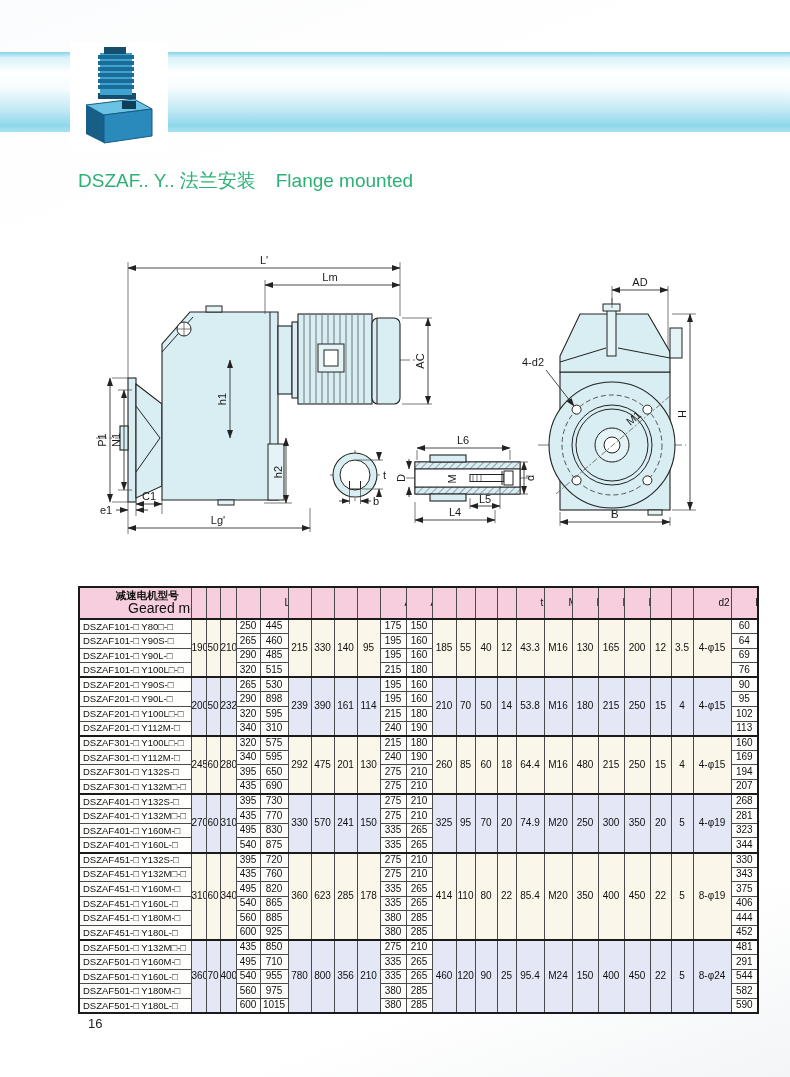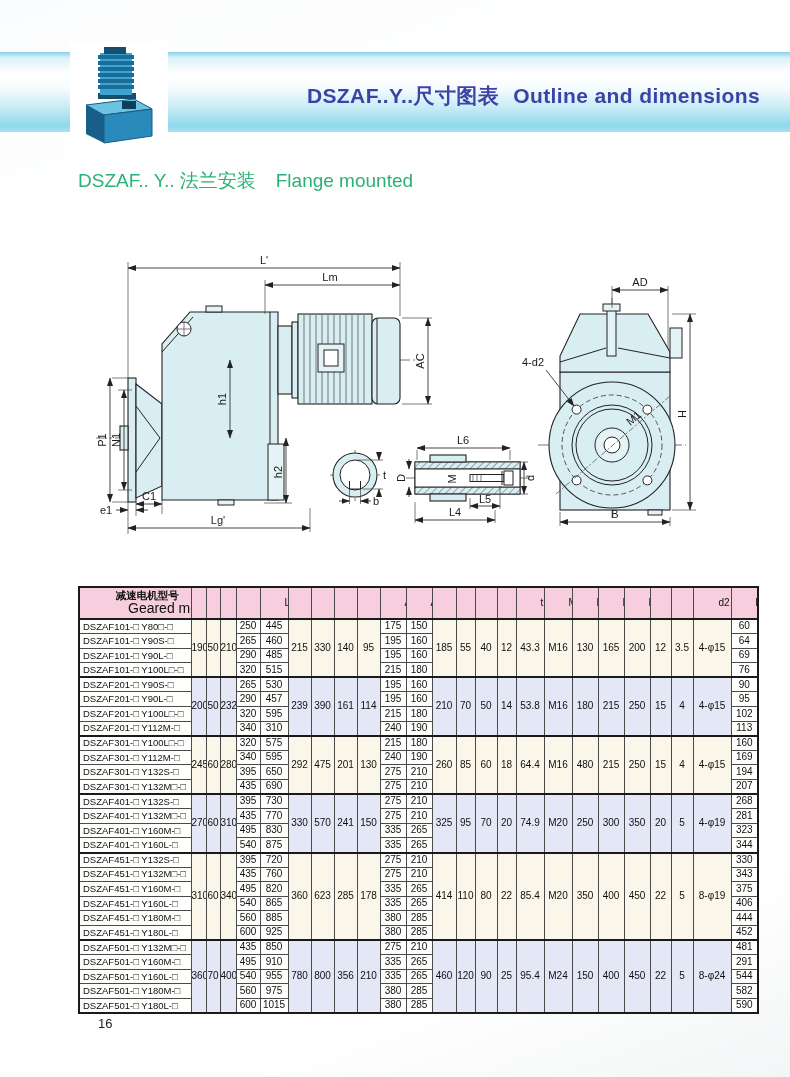--- a/index.html
+++ b/index.html
@@ -52,31 +52,28 @@
   .dim-table thead th.model-h{font-size:10.5px;}
   .mh-zh{font-weight:bold;}
   .mh-en{font-size:14px;margin-left:24px;}
   .dim-table tbody tr{height:14.6px;}
   tr.gcream td{background:#fbf6ea;}
   tr.glav td{background:#e3e7f6;}
   .dim-table td.c-row{background:#fefefc;}
   .dim-table td.c-model{background:#fefefc;text-align:left;padding-left:3px;font-size:9.5px;}
   tr.gstart td{border-top:2px solid #1a1a1a;}
   
-  .pagenum{position:absolute;left:98px;top:1016px;font-size:13px;color:#222;}
+  .pagenum{position:absolute;left:88px;top:1016px;font-size:13px;color:#222;}
 </style>
 </head>
 <body>
 
 <div class="page">
 
   <div class="band"></div>
-  <div class="band-title">
-    <span class="zh">DSZAF..Y..尺寸图表</span><span class="en">Outline and dimensions</span>
-  </div>
 
   <div class="product">
     <svg width="86" height="100" viewBox="0 0 86 100">
       <polygon points="10,58 58,52 76,62 28,68" fill="#6cc2e2" stroke="#155d85" stroke-width="1"></polygon>
       <polygon points="10,58 28,68 28,96 10,87" fill="#175e88"></polygon>
       <polygon points="28,68 76,62 76,89 28,96" fill="#2a8abc" stroke="#155d85" stroke-width="1"></polygon>
       <rect x="22" y="46" width="38" height="6" fill="#14506e"></rect>
       <rect x="24" y="6" width="32" height="42" fill="#3fa3cf"></rect>
       <rect x="22" y="8" width="36" height="4" fill="#1a6d99"></rect>
       <rect x="22" y="14" width="36" height="4" fill="#1a6d99"></rect>
@@ -424,21 +421,21 @@
           <td rowspan="4">215</td>
           <td rowspan="4">250</td>
           <td rowspan="4">15</td>
           <td rowspan="4">4</td>
           <td rowspan="4">4-φ15</td>
           <td class="c-row">90</td>
         </tr>
         <tr class="glav">
           <td class="c-model">DSZAF201-□ Y90L-□</td>
           <td class="c-row">290</td>
-          <td class="c-row">457</td>
+          <td class="c-row">898</td>
           <td class="c-row">195</td>
           <td class="c-row">160</td>
           <td class="c-row">95</td>
         </tr>
         <tr class="glav">
           <td class="c-model">DSZAF201-□ Y100L□-□</td>
           <td class="c-row">320</td>
           <td class="c-row">595</td>
           <td class="c-row">215</td>
           <td class="c-row">180</td>
@@ -644,21 +641,21 @@
           <td rowspan="5">400</td>
           <td rowspan="5">450</td>
           <td rowspan="5">22</td>
           <td rowspan="5">5</td>
           <td rowspan="5">8-φ24</td>
           <td class="c-row">481</td>
         </tr>
         <tr class="glav">
           <td class="c-model">DSZAF501-□ Y160M-□</td>
           <td class="c-row">495</td>
-          <td class="c-row">910</td>
+          <td class="c-row">710</td>
           <td class="c-row">335</td>
           <td class="c-row">265</td>
           <td class="c-row">291</td>
         </tr>
         <tr class="glav">
           <td class="c-model">DSZAF501-□ Y160L-□</td>
           <td class="c-row">540</td>
           <td class="c-row">955</td>
           <td class="c-row">335</td>
           <td class="c-row">265</td>

